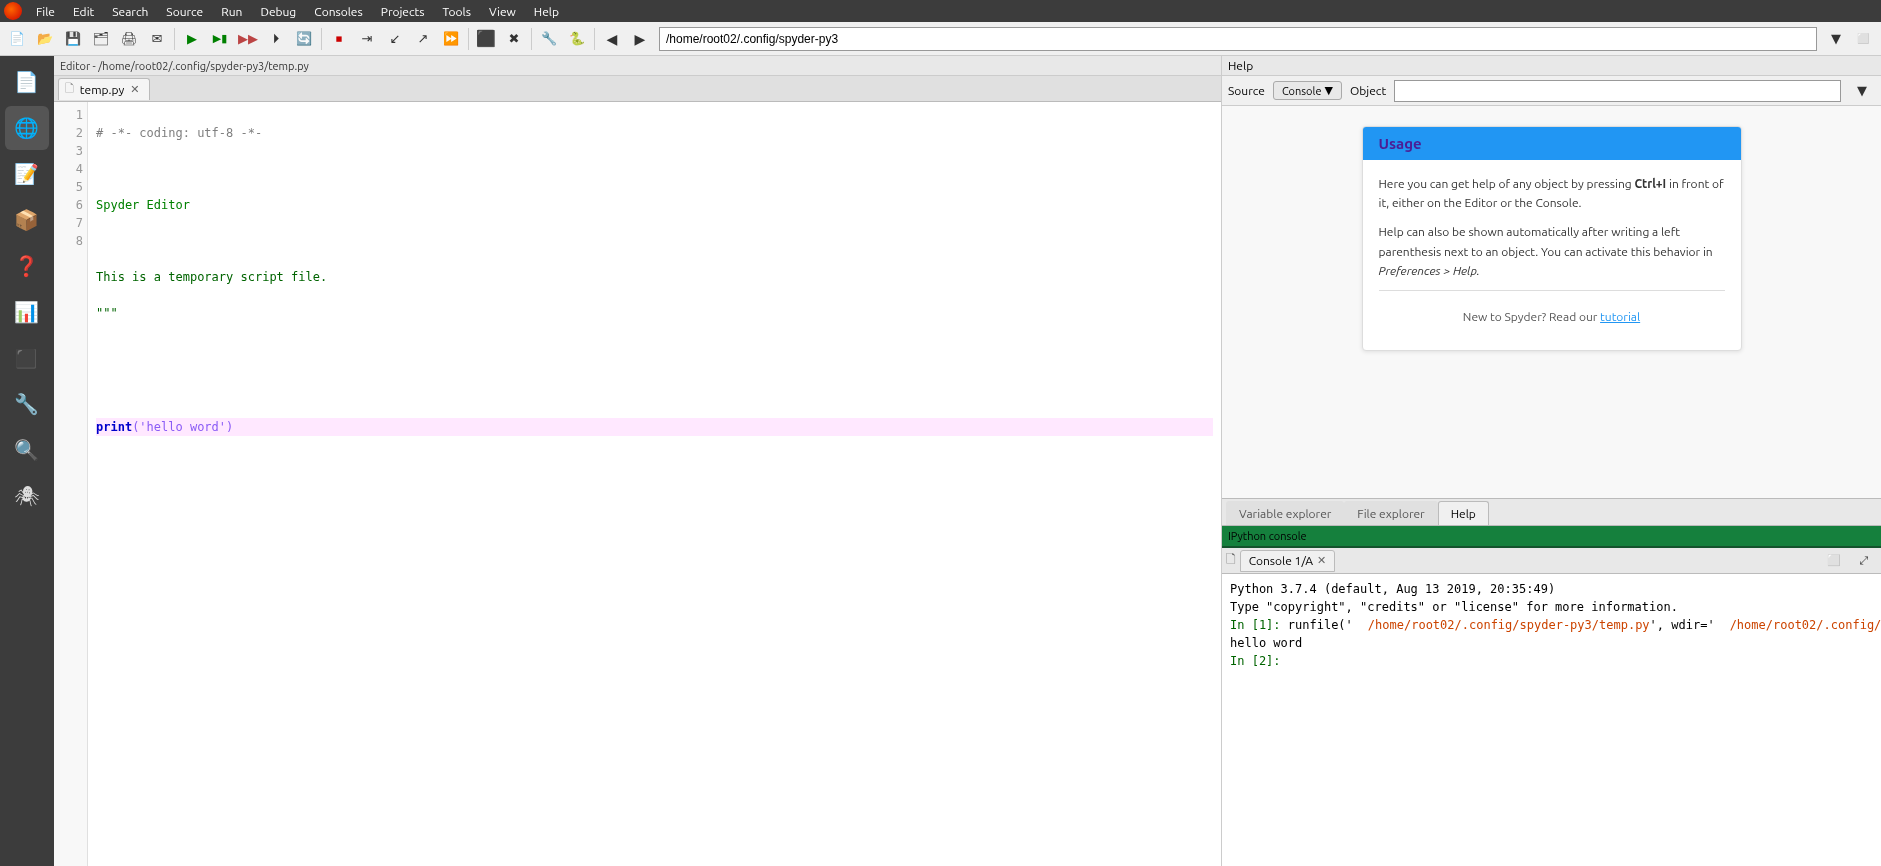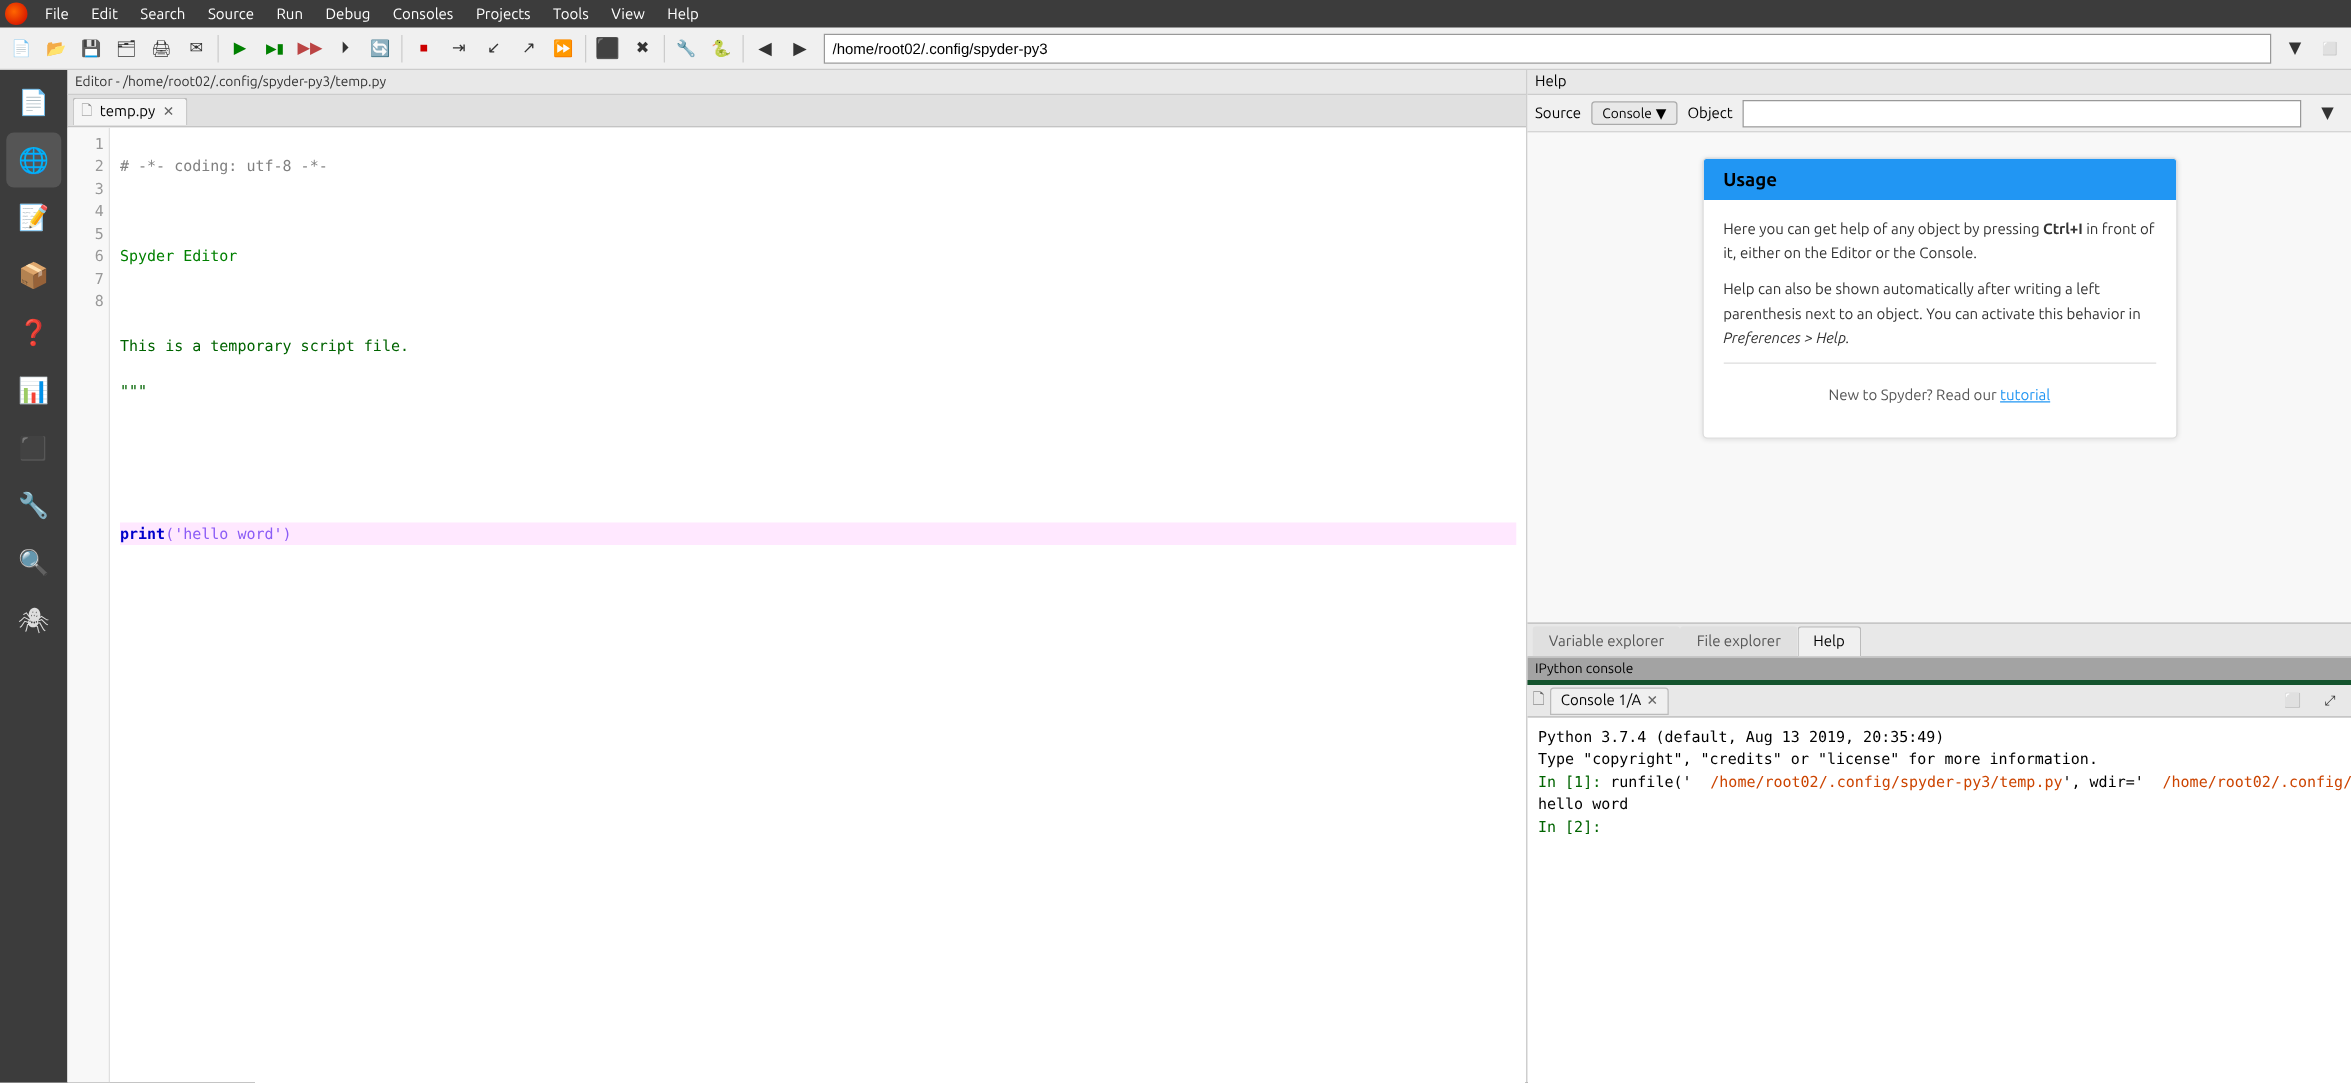--- a/index.html
+++ b/index.html
@@ -233,21 +233,21 @@
     #usage-box {
       background: #fff;
       border: 1px solid #ddd;
       border-radius: 4px;
       width: 380px;
       overflow: hidden;
       box-shadow: 0 1px 4px rgba(0,0,0,0.1);
     }
     #usage-title {
       background: #2196F3;
-      color: #000000;
+      color: #4c1d95;
       padding: 8px 16px;
       font-size: 15px;
       font-weight: bold;
     }
     #usage-body {
       padding: 14px 16px;
       font-size: 12px;
       line-height: 1.6;
       color: #333;
     }
@@ -287,27 +287,27 @@
     }
 
     
     #ipython-panel {
       height: 340px;
       display: flex;
       flex-direction: column;
       background: #f0f0f0;
     }
     #ipython-header {
-      background: #a3a3a3;
+      background: #15803d;
       height: 22px;
       display: flex;
       align-items: center;
       padding: 0 6px;
       font-size: 11px;
-      border-bottom: 4px solid #14532d;
+      border-bottom: 2px solid #14532d;
     }
     #console-tabs {
       background: #e8e8e8;
       display: flex;
       align-items: center;
       height: 26px;
       padding: 0 4px;
       border-bottom: 1px solid #bbb;
       gap: 4px;
     }

